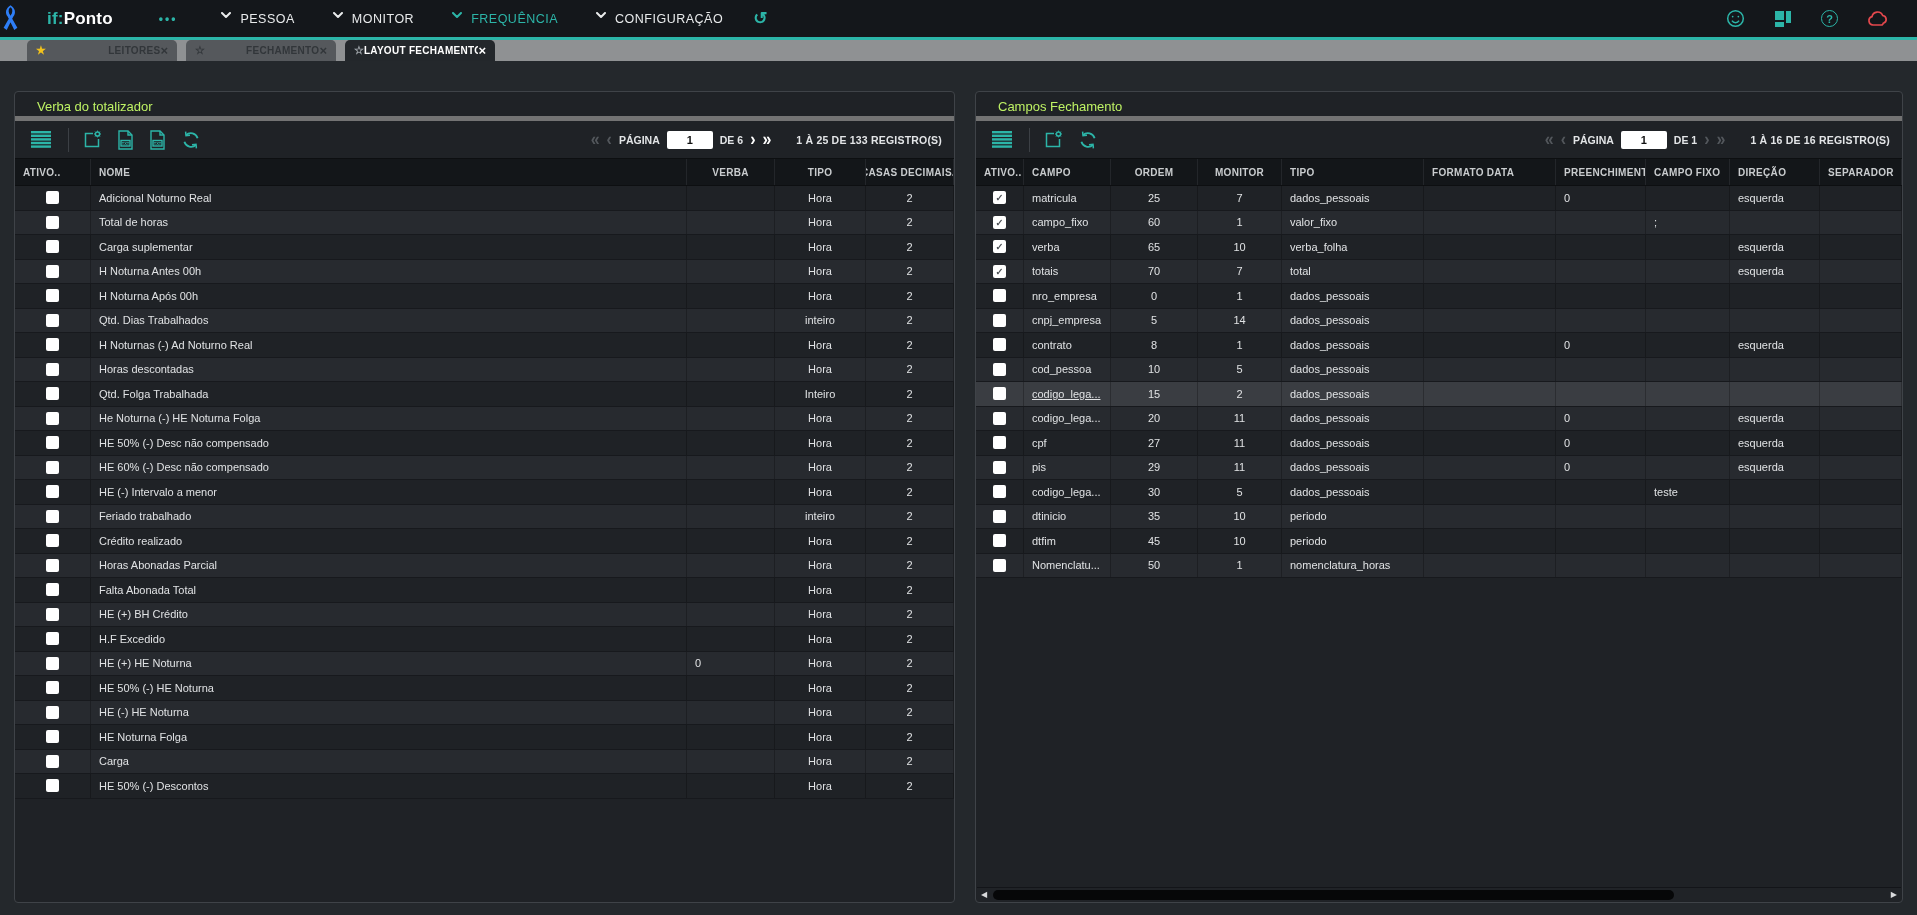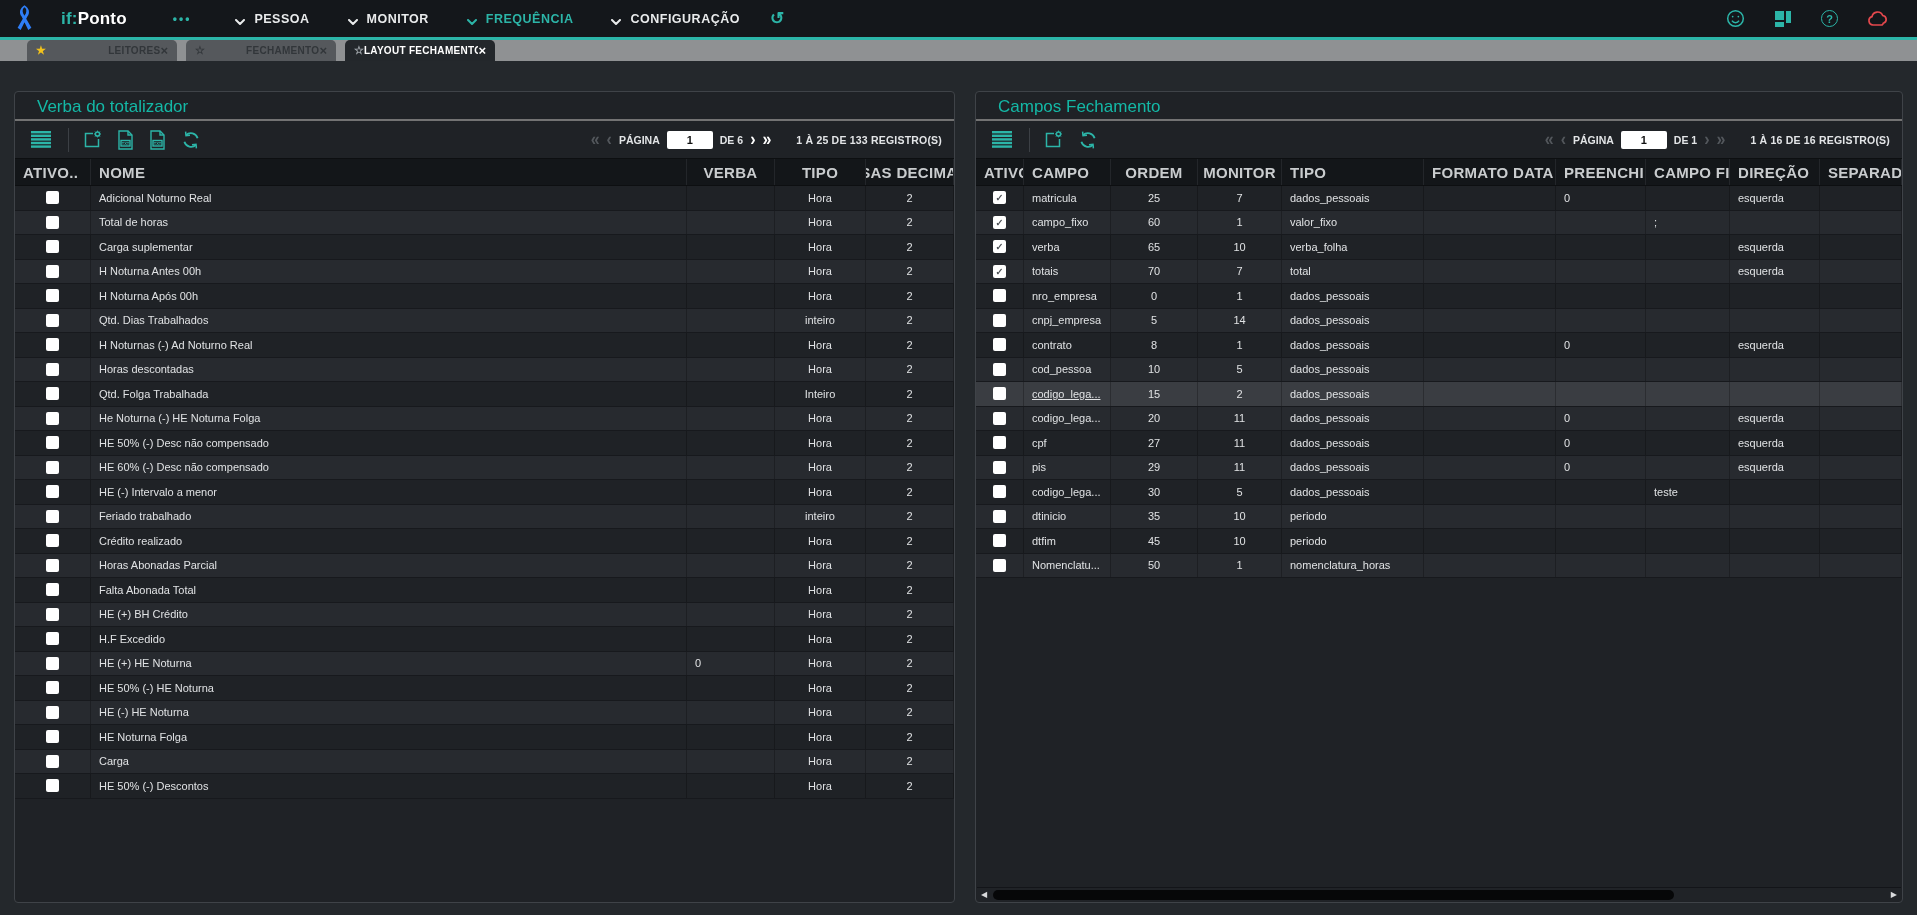--- a/index.html
+++ b/index.html
@@ -10,27 +10,27 @@
     --panel-border:#3f4348;
     --rowA:#1f2226;
     --rowB:#272a2f;
     --sel:#3a3d42;
   }
   *{box-sizing:border-box}
   body{margin:0;background:var(--content);font-family:"Liberation Sans",sans-serif;}
   .app{position:relative;width:1917px;height:915px;overflow:hidden;background:var(--content)}
 
   
-  .navbar{height:37px;background:var(--navbg);display:flex;align-items:center;padding-left:14px}
+  .navbar{height:37px;background:var(--navbg);display:flex;align-items:center;padding-left:0}
   .ribbon{display:flex;margin-right:6px}
   .logo{font-size:17px;font-weight:bold;color:#fff;margin-left:20px;letter-spacing:.2px;white-space:nowrap}
   .logo .mark{color:var(--accent)}
   .nav-dots{color:var(--accent);font-size:12px;letter-spacing:2px;margin-left:46px;cursor:pointer;font-weight:bold}
   .nav-menus{display:flex;gap:38px;margin-left:44px}
-  .nav-item{display:flex;align-items:flex-end;gap:9px;color:#e9ebec;font-size:12.5px;font-weight:bold;letter-spacing:.5px;cursor:pointer;white-space:nowrap}
+  .nav-item{display:flex;align-items:flex-start;gap:9px;color:#e9ebec;font-size:12.5px;font-weight:normal;letter-spacing:.5px;cursor:pointer;white-space:nowrap}
   .nav-item.active{color:var(--accent)}
   .nav-item .chev{display:flex}
   .history{color:var(--accent);font-size:17px;margin-left:30px;cursor:pointer;font-weight:bold}
   .nav-right{margin-left:auto;display:flex;align-items:center;gap:29px;padding-right:28px}
   .nav-right .icon{color:var(--accent);cursor:pointer;display:flex;align-items:center}
   .help-badge{width:17px;height:17px;border:1.5px solid var(--accent);border-radius:50%;color:var(--accent);
     font-size:11px;font-weight:bold;display:flex;align-items:center;justify-content:center}
   .cloud{color:#e5484d}
 
   
@@ -42,34 +42,34 @@
   .tab .x{font-size:13px;font-weight:bold;line-height:1}
   .tab.active{background:#23272b;color:#fff}
   .tab.active .star{color:#a7adb2}
   .tab.starred .star{color:#f2c21c}
 
   
   main{position:relative;height:854px}
   .panel{position:absolute;top:30px;background:var(--panel);border:1px solid var(--panel-border);border-radius:4px;overflow:hidden}
   #panel-left{left:14px;width:941px;height:812px}
   #panel-right{left:975px;width:928px;height:812px}
-  .panel-title{height:29px;line-height:29px;padding-left:22px;font-size:17px;color:#14b8a6;border-bottom:2px solid #737373}
+  .panel-title{height:29px;line-height:29px;padding-left:22px;font-size:13px;color:#bef264;border-bottom:5px solid #737373}
   .toolbar{height:37px;display:flex;align-items:center;padding:0 12px 0 16px}
   .tb-icon{color:var(--accent);display:flex;margin-right:15px;cursor:pointer}
   .tb-divider{width:1px;height:24px;background:#3c4045;margin:0 14px 0 2px}
   .pagination{margin-left:auto;display:flex;align-items:center;gap:7px;color:#e3e5e7;font-size:10.5px;font-weight:bold;white-space:nowrap}
   .pg-arrow{font-size:16px;line-height:1;color:#fff;cursor:pointer;font-weight:bold;transform:scaleY(1.1)}
   .pg-arrow.dis{color:#53575c;cursor:default}
   .pg-input{width:46px;height:18px;border:none;border-radius:2px;background:#fff;color:#111;font-weight:bold;
     font-size:11px;text-align:center;font-family:inherit;outline:none}
   .records{margin-left:18px;letter-spacing:.2px}
 
   
   .thead{display:grid;height:28px;background:#131619;border-top:1px solid #0d0f11;border-bottom:1px solid #0d0f11}
-  .th{display:flex;align-items:center;padding:0 8px;font-size:15px;font-weight:bold;color:#c9ccce;
+  .th{display:flex;align-items:center;padding:0 8px;font-size:10px;font-weight:bold;color:#c9ccce;
     letter-spacing:.3px;border-right:1px solid #23262a;overflow:hidden;white-space:nowrap}
   .th.c{justify-content:center}
   .rowL{grid-template-columns:76px 1fr 88px 91px 88px}
   .rowR{grid-template-columns:48px 87px 87px 84px 142px 132px 90px 84px 90px 1fr}
   .trow{display:grid;height:24.5px;border-bottom:1px solid #17191d;cursor:pointer}
   .trow:nth-child(odd){background:var(--rowA)}
   .trow:nth-child(even){background:var(--rowB)}
   .trow.sel{background:var(--sel)}
   .trow.sel .td.campo{text-decoration:underline}
   .td{display:flex;align-items:center;padding:0 8px;font-size:11px;color:#e0e2e4;

